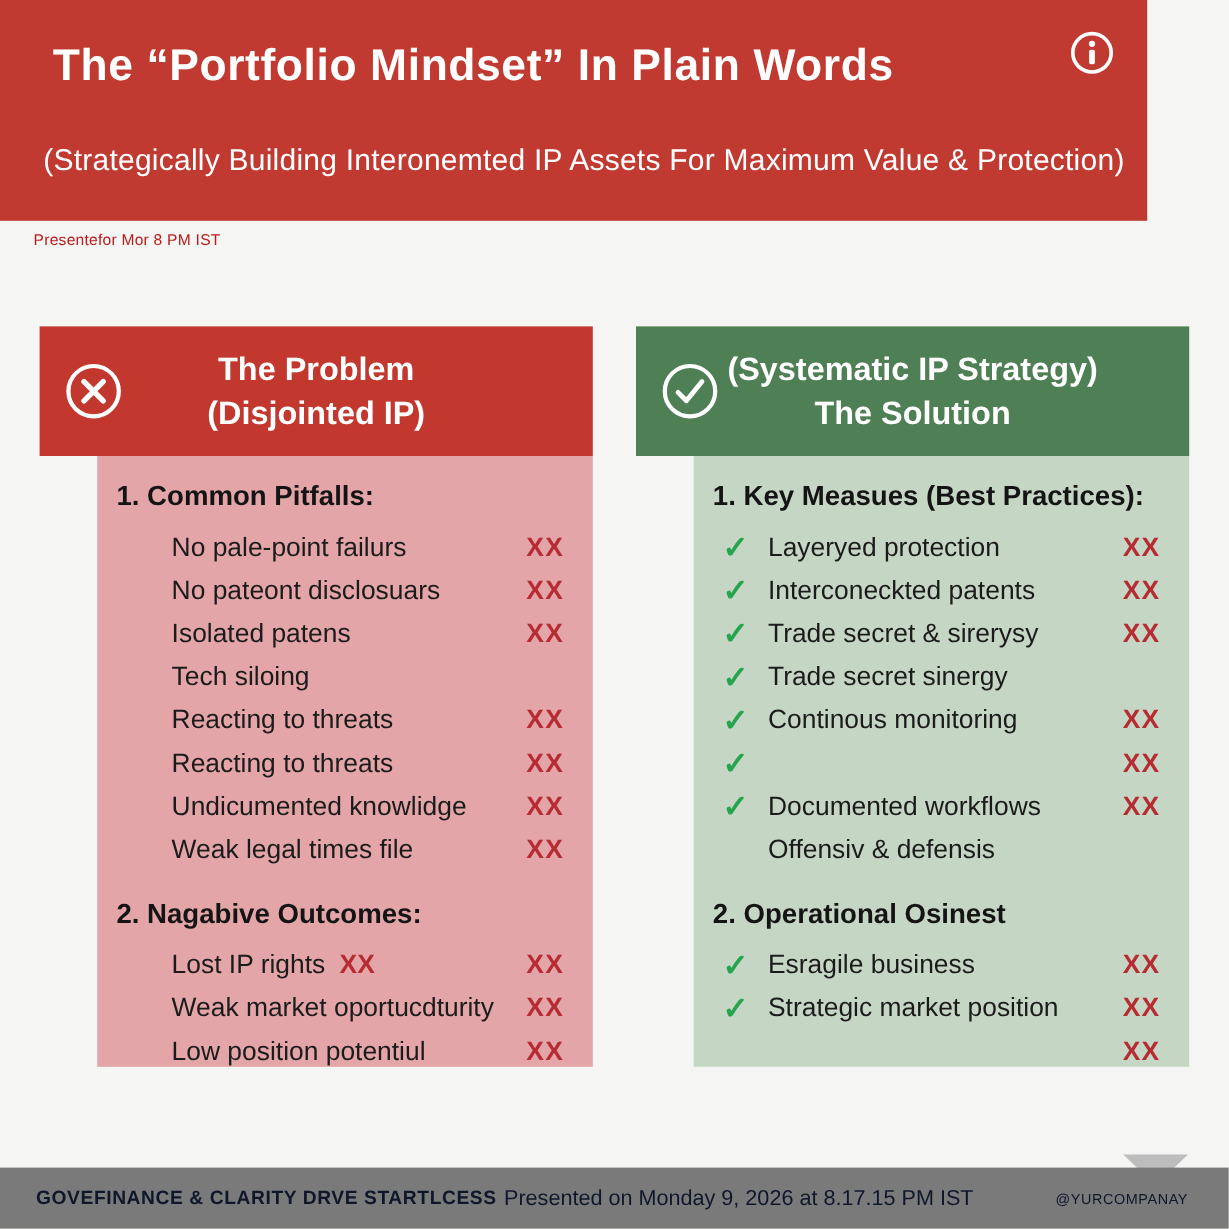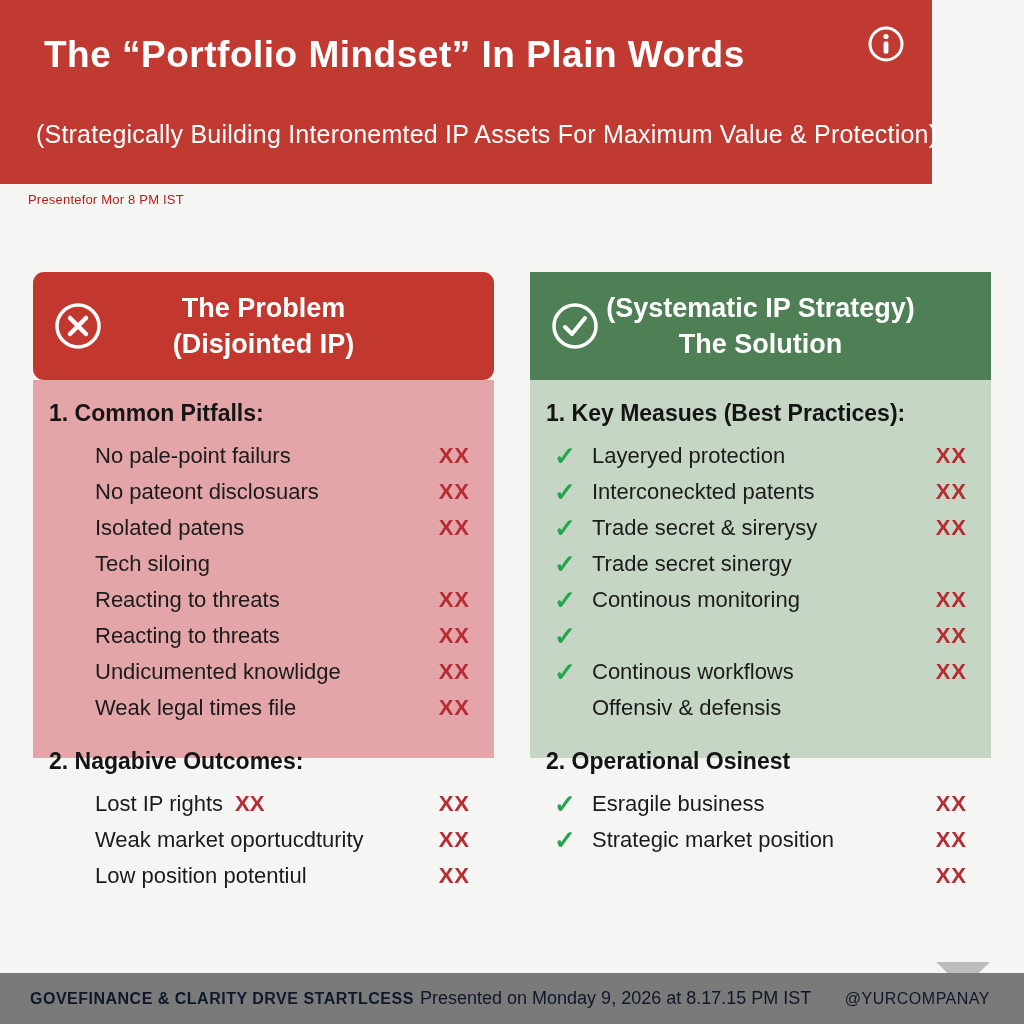--- a/index.html
+++ b/index.html
@@ -5,21 +5,21 @@
   html,body{margin:0;padding:0;}
   body{
     width:1024px;height:1024px;position:relative;overflow:hidden;
     background:var(--page-bg,#f5f5f3);
     font-family:"Liberation Sans", sans-serif;
     -webkit-font-smoothing:antialiased;
   }
   
   .header{
     position:absolute;left:0;top:0;width:932px;height:184px;
-    background:var(--header-red,#c13a31);color:#fff;
+    background:var(--header-red,#c13a31);color:#fff;padding-left:24px;
   }
   .header-title{
     position:absolute;left:44px;top:34px;
     font-size:37px;font-weight:bold;letter-spacing:.5px;white-space:nowrap;
   }
   .header-subtitle{
     position:absolute;left:36px;top:120px;
     font-size:25px;font-weight:400;letter-spacing:.2px;white-space:nowrap;
   }
   .info-icon{
@@ -31,29 +31,30 @@
     font-size:13px;color:#b91c1c;letter-spacing:.2px;
   }
   
   .panel{position:absolute;top:272px;width:461px;height:625px;}
   .panel-problem{left:33px;}
   .panel-solution{left:530px;}
   .panel-header{
     position:relative;height:108px;color:#fff;text-align:center;
     display:flex;align-items:center;justify-content:center;
   }
-  .panel-problem .panel-header{background:var(--panel-red,#c2382e);border-radius:11px;}
+  .panel-problem .panel-header{background:var(--panel-red,#c2382e);}
   .panel-solution .panel-header{background:var(--panel-green,#4f7f54);}
   .panel-problem .panel-body{background:var(--body-pink,#e3a5a8);}
   .panel-solution .panel-body{background:var(--body-green,#c6d6c4);}
   .panel-title{font-size:27px;font-weight:bold;line-height:1.35;}
   .panel-icon{position:absolute;left:20px;top:50%;transform:translateY(-50%);width:50px;height:50px;}
   .panel-body{
-    height:378px;box-sizing:border-box;padding:18px 24px 0 16px;
+    height:509px;box-sizing:border-box;padding:18px 24px 0 16px;
     color:#161616;
+    margin-left:48px;
   }
   .section-heading{
     font-size:23px;font-weight:bold;height:30px;line-height:30px;margin-bottom:10px;
     color:#141414;
   }
   .section-gap{margin-top:20px;}
   .item-row{
     display:flex;align-items:center;height:36px;font-size:22px;color:#1b1b1b;
   }
   .icon-cell{
@@ -64,21 +65,21 @@
   .inline-xx{color:var(--xx-red,#b72c32);font-weight:bold;margin-left:12px;}
   .xx-cell{margin-left:auto;font-weight:bold;color:var(--xx-red,#b72c32);font-size:22px;letter-spacing:1px;}
   
   .footer{
     position:absolute;left:0;top:973px;width:1024px;height:51px;
     background:var(--footer-gray,#7a7a7a);color:#0f172a;
     display:flex;align-items:center;box-sizing:border-box;padding:0 30px;
   }
   .footer-left{font-size:16px;font-weight:bold;letter-spacing:.5px;}
   .footer-center{font-size:18px;position:absolute;left:420px;}
-  .footer-right{font-size:16px;position:absolute;right:34px;letter-spacing:.5px;}
+  .footer-right{font-size:12px;position:absolute;right:34px;letter-spacing:.5px;}
   .footer-triangle{
     position:absolute;left:936px;top:962px;width:0;height:0;
     border-left:27px solid transparent;border-right:27px solid transparent;
     border-top:26px solid #b3b3b3;opacity:.85;
   }
 </style>
 </head>
 <body>
 
 <div class="header">
@@ -210,21 +211,21 @@
         <div class="icon-cell">✓</div>
         <span class="item-text">Continous monitoring</span>
         <span class="xx-cell">XX</span>
       </div>
       <div class="item-row">
         <div class="icon-cell">✓</div>
         <span class="xx-cell">XX</span>
       </div>
       <div class="item-row">
         <div class="icon-cell">✓</div>
-        <span class="item-text">Continous workflows</span>
+        <span class="item-text">Documented workflows</span>
         <span class="xx-cell">XX</span>
       </div>
       <div class="item-row">
         <div class="icon-cell"></div>
         <span class="item-text">Offensiv &amp; defensis</span>
         <span class="xx-cell"></span>
       </div>
       <div class="section-heading section-gap">2. Operational Osinest</div>
       <div class="item-row">
         <div class="icon-cell">✓</div>

